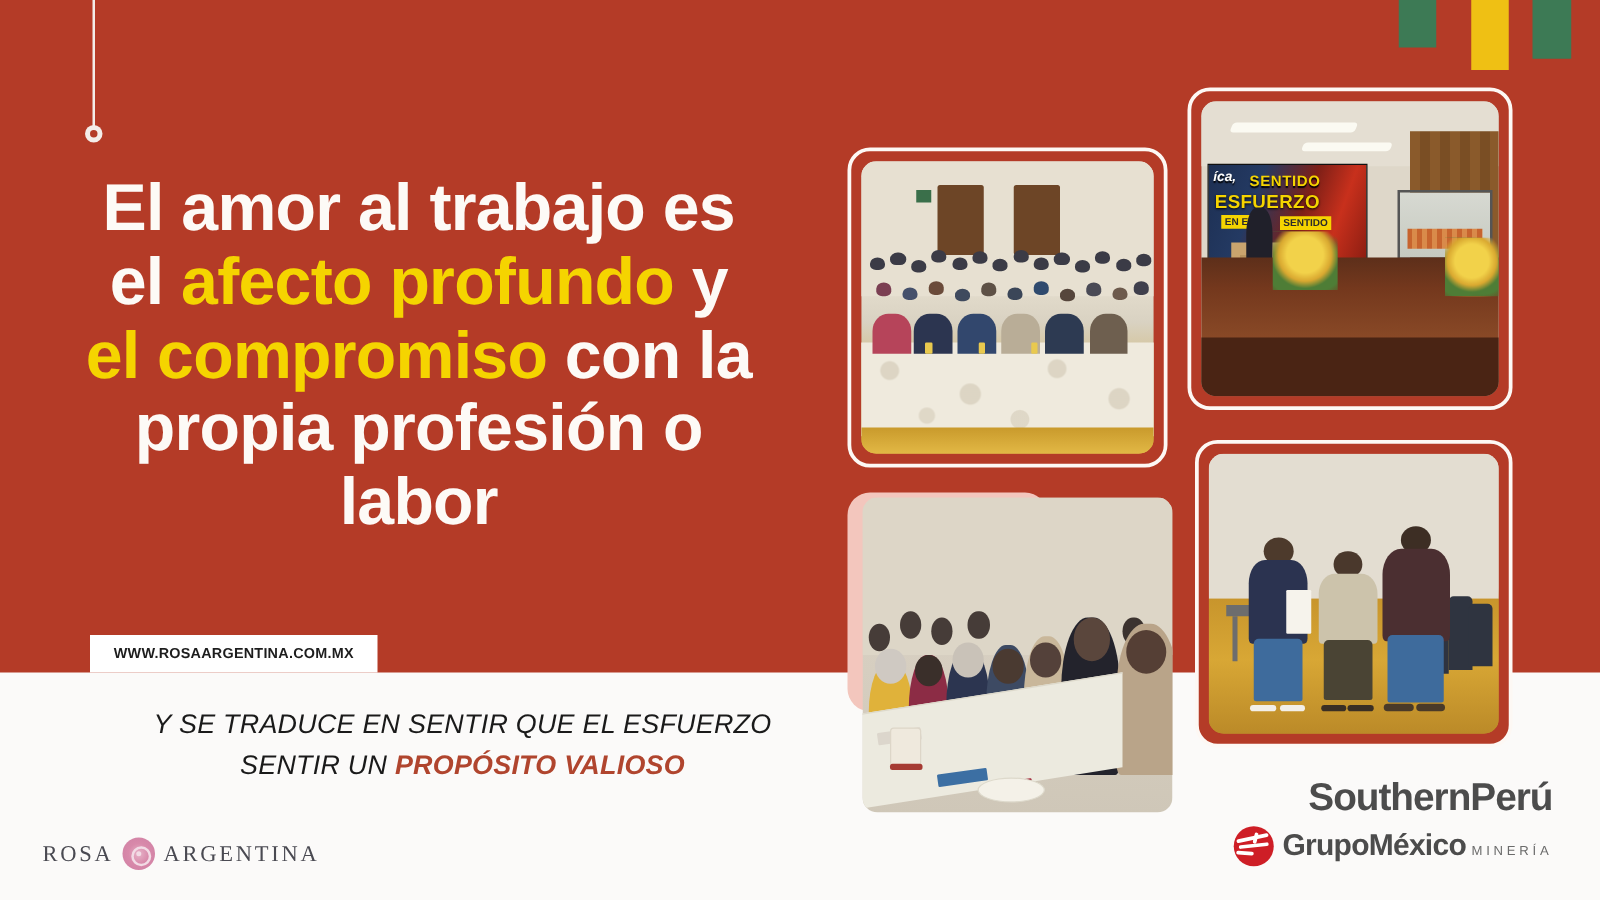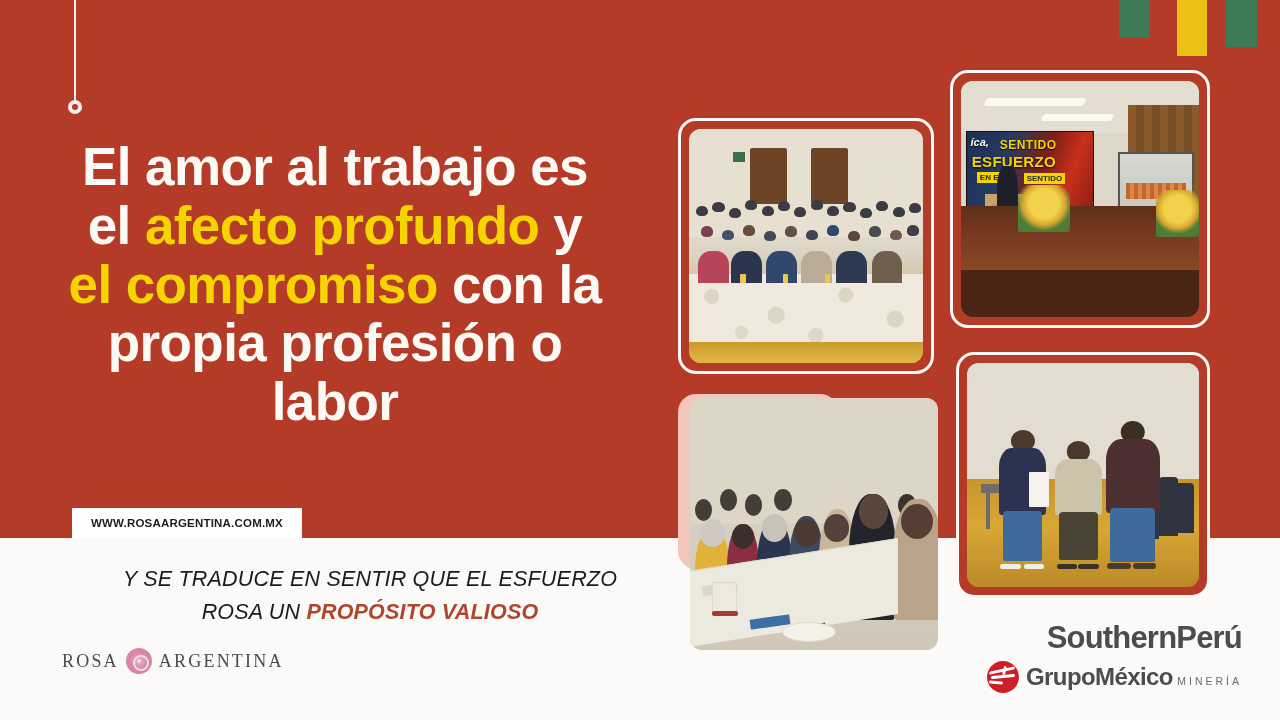--- a/index.html
+++ b/index.html
@@ -80,22 +80,22 @@
     font-style:italic;
     font-size:21.5px;
     line-height:1.52;
     color:#1a1a1a;
     letter-spacing:0.2px;
   }
   .subtext .accent { color:#B0452E; font-weight:bold; }
 
   
   .rosa-logo {
-    position:absolute; left:34px; top:648px;
-    display:flex; align-items:center; gap:7px;margin-left:28px;
+    position:absolute; left:34px; top:670px;
+    display:flex; align-items:center; gap:7px;
   }
   .rosa-logo .word {
     font-family:"Liberation Serif", serif;
     font-size:18px; color:#4a4a52;
     letter-spacing:2.2px;
   }
   .rose-mark {
     width:26px; height:26px; border-radius:50%;
     background:radial-gradient(circle at 50% 50%, #e7b3c8 0%, #d889aa 45%, #cf7fa3 100%);
     position:relative; flex:0 0 auto;
@@ -303,21 +303,21 @@
     <div><span>propia profesión o</span></div>
     <div><span>labor</span></div>
   </div>
 
   <div class="url-tag">
     <span>WWW.ROSAARGENTINA.COM.MX</span>
   </div>
 
   <div class="subtext">
     <div><span>Y SE TRADUCE EN SENTIR QUE EL ESFUERZO</span></div>
-    <div><span>ROSA UN </span><span class="accent">PROPÓSITO VALIOSO</span></div>
+    <div><span>SENTIR UN </span><span class="accent">PROPÓSITO VALIOSO</span></div>
   </div>
 
   <div class="rosa-logo">
     <span class="word">ROSA</span>
     <span class="rose-mark"></span>
     <span class="word">ARGENTINA</span>
   </div>
 
   <div class="sp-logo">
     <div class="sp-title">SouthernPerú</div>

